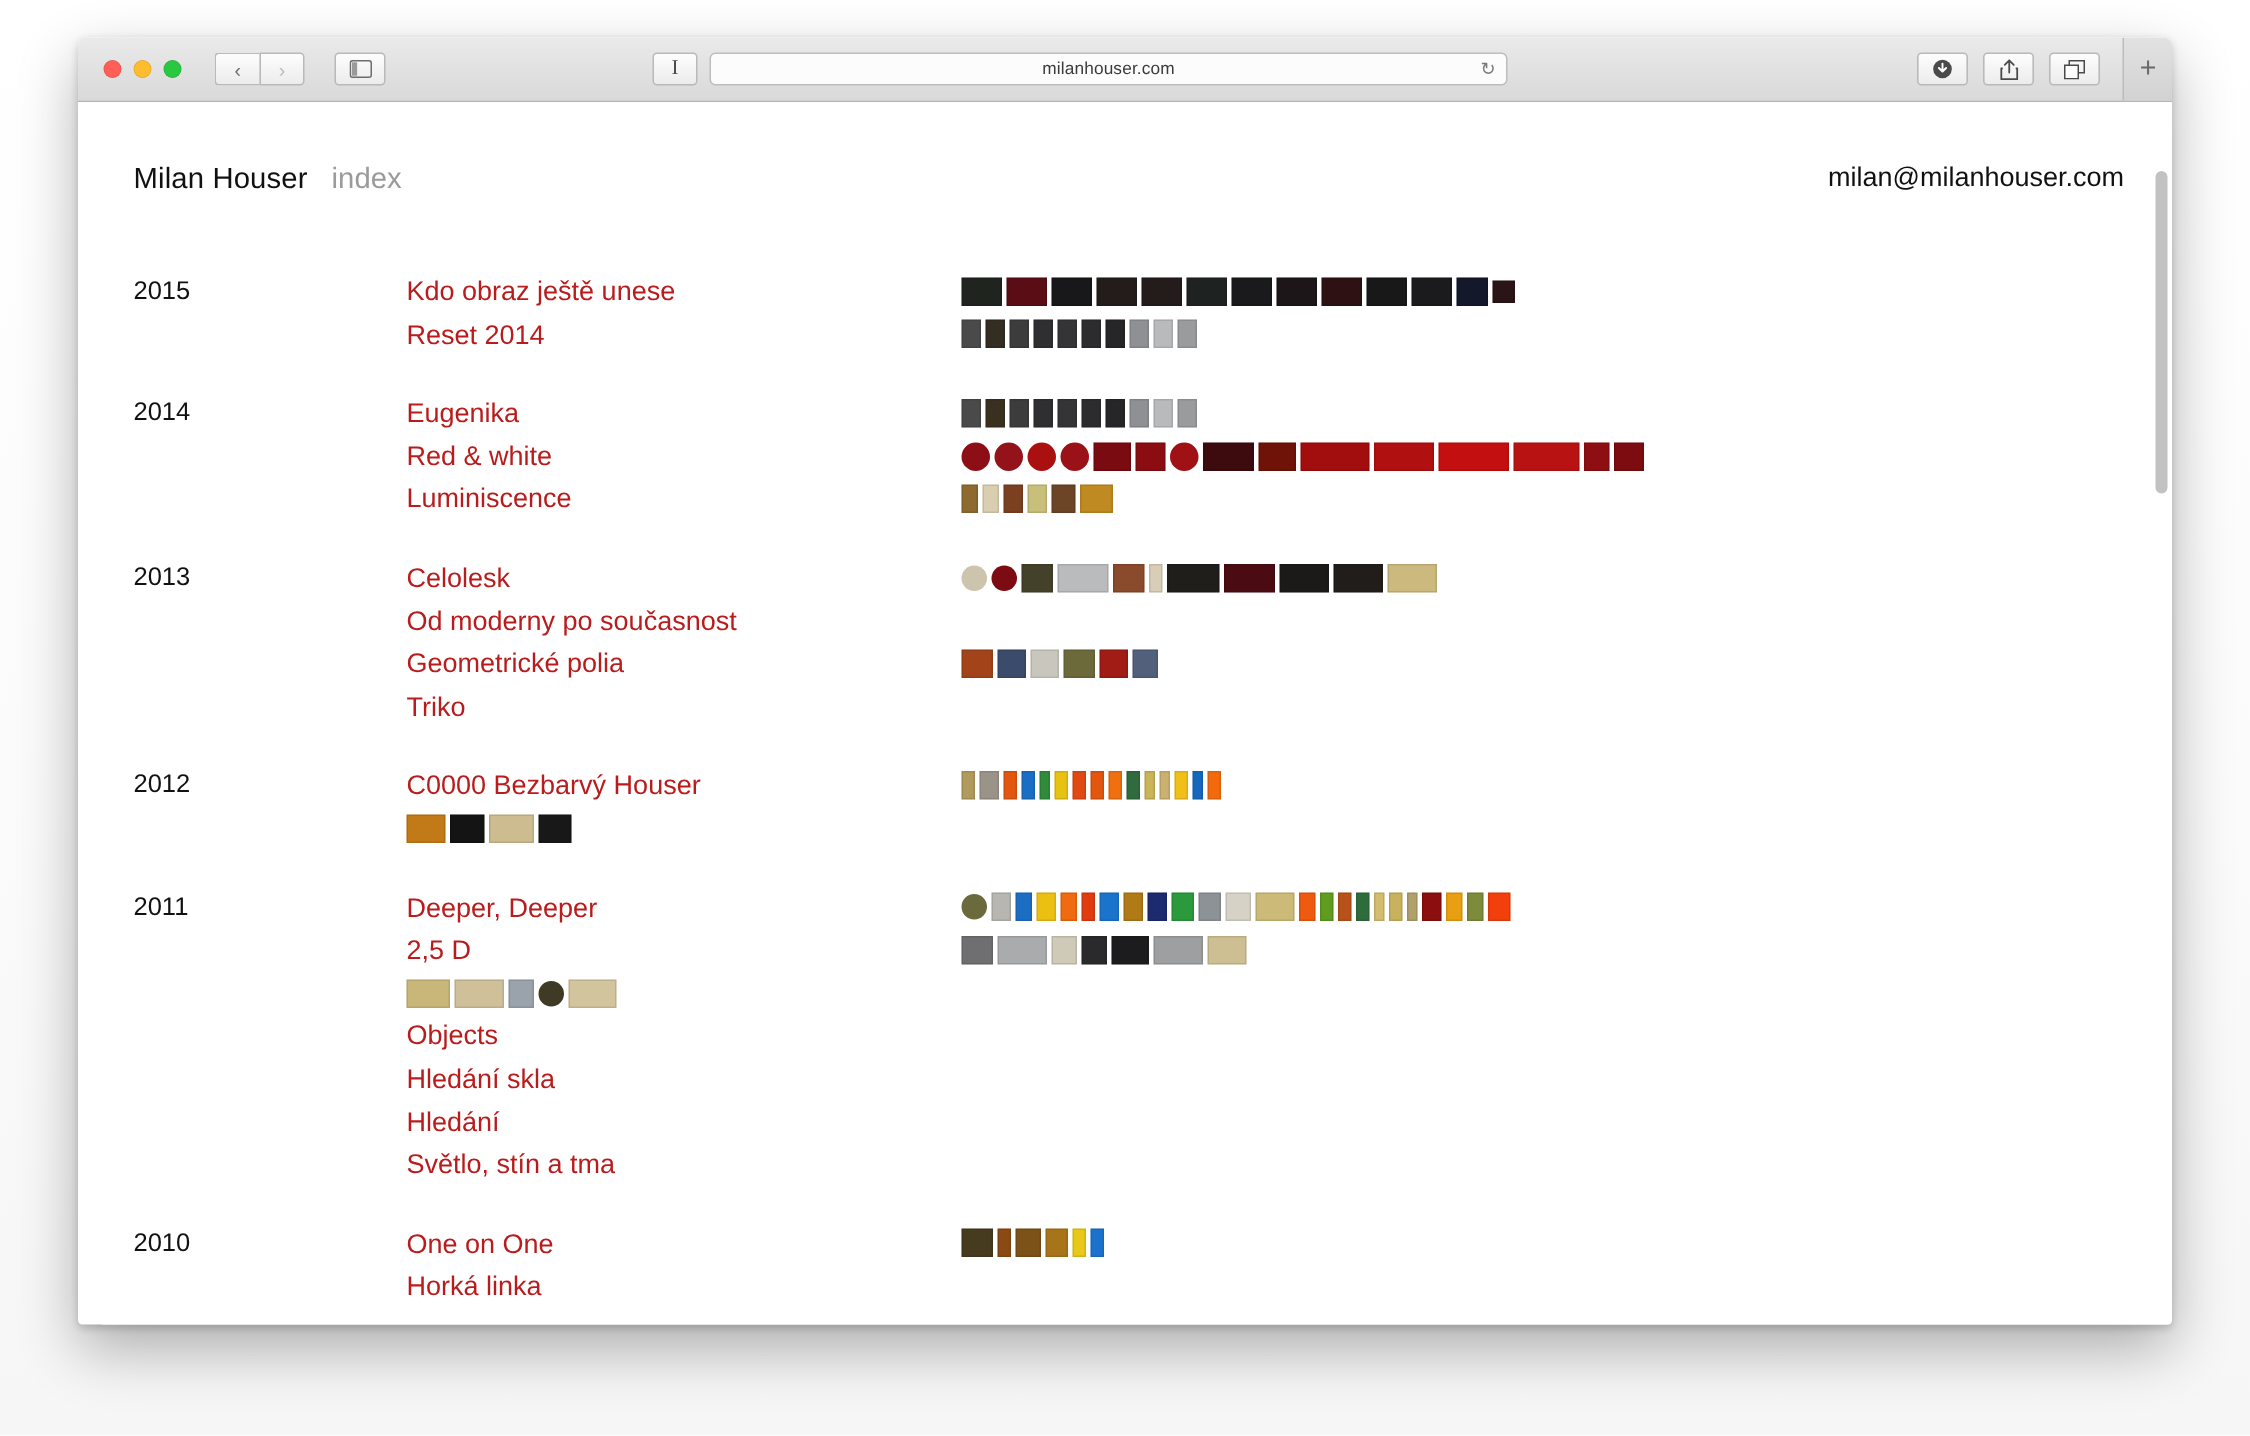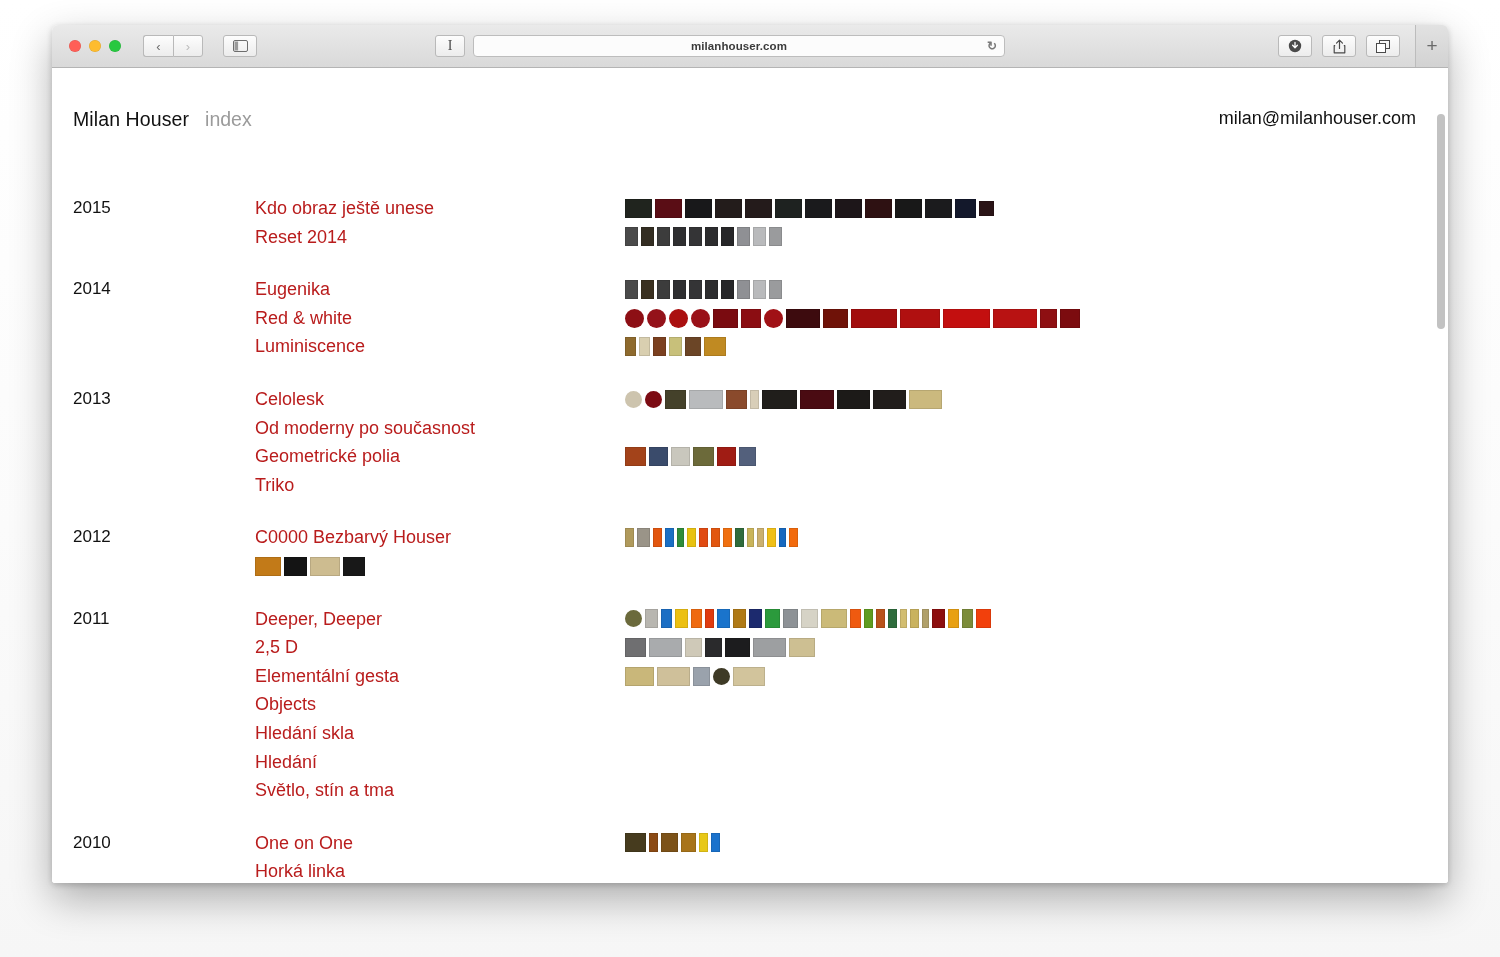--- a/index.html
+++ b/index.html
@@ -59,21 +59,20 @@
 
   #urlwrap{position:absolute;left:383px;top:10px;width:570px;display:flex;align-items:center;gap:8px;}
   #urlbar{
     flex:1;height:22px;
     background:#fcfcfc;
     border:1px solid #bdbdbd;
     border-radius:4px;
     display:flex;align-items:center;justify-content:center;
     position:relative;
     box-sizing:border-box;
-    font-weight:bold;
   }
   #url-text{font-size:11.5px;color:#3b3b3b;letter-spacing:.1px;}
   #reload-icon{position:absolute;right:7px;top:50%;transform:translateY(-50%);color:#7a7a7a;font-size:12px;line-height:1;}
 
   #right-tools{position:absolute;right:48px;top:10px;display:flex;gap:10px;}
   #right-tools .tbtn{width:34px;}
   #newtab{
     position:absolute;right:0;top:0;bottom:0;width:32px;
     background:linear-gradient(180deg,#e2e2e2,#d2d2d2);
     border-left:1px solid #bcbcbc;
@@ -81,32 +80,33 @@
     color:#6a6a6a;font-size:19px;font-weight:300;
   }
   .svgicon{display:block;}
 
   
   #content{
     position:relative;
     height:816px;
     background:#fff;
     overflow:hidden;
+    margin-left:16px;
   }
   #page-head{
     position:relative;
     padding:42px 0 0 0;
     height:46px;
   }
   #brand{position:absolute;left:21px;top:40px;display:flex;align-items:baseline;gap:16px;}
   #brand-name{font-size:19.5px;color:#111;font-weight:400;letter-spacing:.1px;}
   #brand-index{font-size:19.5px;color:#9b9b9b;font-weight:400;}
   #email{position:absolute;right:32px;top:40px;font-size:18px;color:#111;}
 
-  #years{position:absolute;left:0;top:126px;right:0;}
+  #years{position:absolute;left:0;top:112px;right:0;}
   .year-block{display:flex;margin-bottom:24px;}
   .year-label{
     width:203px;
     padding-left:21px;
     box-sizing:border-box;
     font-size:17px;color:#111;
     line-height:28.6px;
   }
   .year-items{flex:1;}
   .item-row{display:flex;align-items:flex-start;height:28.6px;}
@@ -399,21 +399,20 @@
                 <span class="th" style="width: 21px; height: 19px; background: rgb(111, 111, 113);"></span>
                 <span class="th" style="width: 33px; height: 19px; background: rgb(169, 171, 173);"></span>
                 <span class="th" style="width: 17px; height: 19px; background: rgb(207, 201, 184);"></span>
                 <span class="th" style="width: 17px; height: 19px; background: rgb(42, 42, 44);"></span>
                 <span class="th" style="width: 25px; height: 19px; background: rgb(28, 28, 30);"></span>
                 <span class="th" style="width: 33px; height: 19px; background: rgb(157, 159, 161);"></span>
                 <span class="th" style="width: 26px; height: 19px; background: rgb(205, 191, 146);"></span>
               </div>
             </div>
             <div class="item-row">
-              <div class="item-title">Elementální gesta</div>
               <div class="thumbs">
                 <span class="th" style="width: 29px; height: 19px; background: rgb(201, 183, 122);"></span>
                 <span class="th" style="width: 33px; height: 19px; background: rgb(207, 192, 154);"></span>
                 <span class="th" style="width: 17px; height: 19px; background: rgb(154, 162, 172);"></span>
                 <span class="th circle" style="width: 17px; height: 17px; background: rgb(62, 58, 38);"></span>
                 <span class="th" style="width: 32px; height: 19px; background: rgb(210, 196, 156);"></span>
               </div>
             </div>
             <div class="item-row">
               <div class="item-title">Objects</div>

